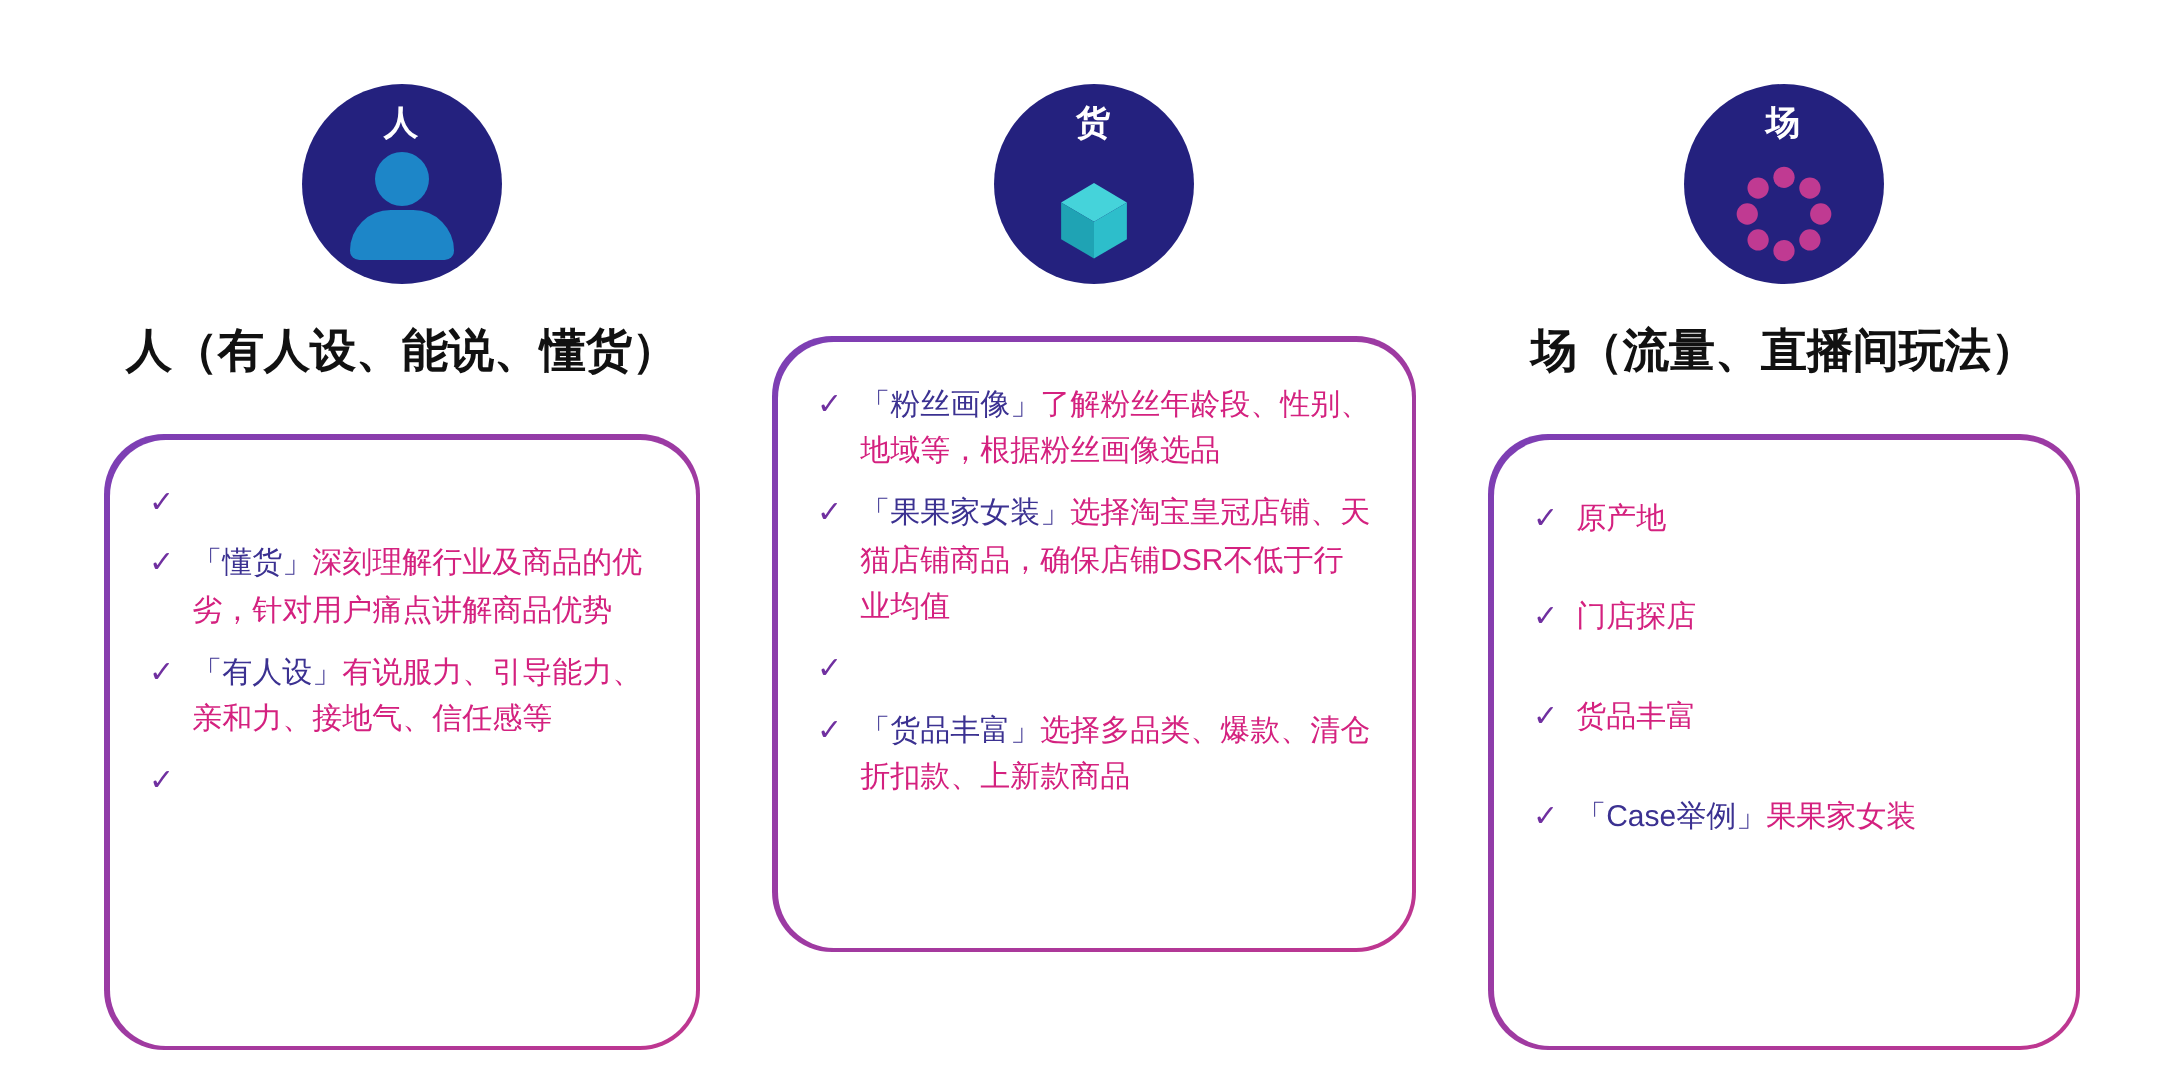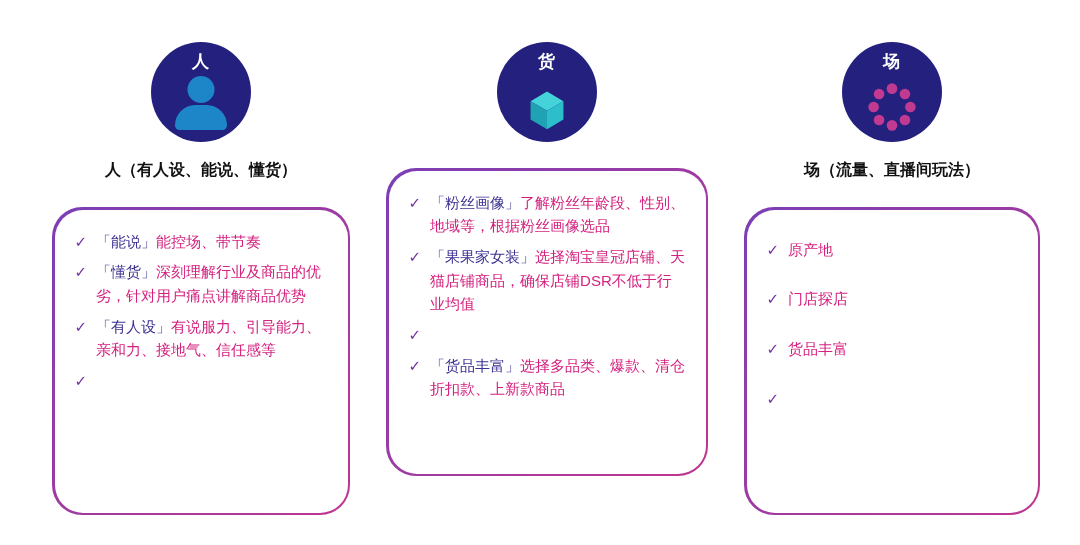--- a/index.html
+++ b/index.html
@@ -47,21 +47,21 @@
     position: absolute; bottom: 0; left: 50%; transform: translateX(-50%);
     width: 52px; height: 25px;
     border-radius: 26px 26px 6px 6px;
     background: var(--person-blue, #1d86c8);
   }
   
   .glyph-svg { position: absolute; bottom: 6px; left: 50%; transform: translateX(-50%); display: block; }
 
   .heading {
     margin-top: 18px;
-    font-size: 16px;
+    font-size: 23px;
     font-weight: bold;
     color: var(--heading, #111);
     text-align: right;
     white-space: nowrap;
   }
 
   
   .box-border {
     margin-top: 26px;
     width: 100%;
@@ -111,21 +111,20 @@
         <span class="head"></span>
         <span class="torso"></span>
       </span>
     </div>
     <div class="heading">人（有人设、能说、懂货）</div>
     <div class="box-border">
       <div class="box">
         <ul class="list">
             <li class="bullet">
               <span class="check">✓</span>
-              <span class="txt"><span class="term">「能说」</span><span class="desc">能控场、带节奏</span></span>
             </li>
             <li class="bullet">
               <span class="check">✓</span>
               <span class="txt"><span class="term">「懂货」</span><span class="desc">深刻理解行业及商品的优劣，针对用户痛点讲解商品优势</span></span>
             </li>
             <li class="bullet">
               <span class="check">✓</span>
               <span class="txt"><span class="term">「有人设」</span><span class="desc">有说服力、引导能力、亲和力、接地气、信任感等</span></span>
             </li>
             <li class="bullet">
@@ -193,19 +192,20 @@
             <li class="bullet">
               <span class="check">✓</span>
               <span class="txt"><span class="desc">门店探店</span></span>
             </li>
             <li class="bullet">
               <span class="check">✓</span>
               <span class="txt"><span class="desc">货品丰富</span></span>
             </li>
             <li class="bullet">
               <span class="check">✓</span>
+              <span class="txt"><span class="term">「Case举例」</span><span class="desc">果果家女装</span></span>
             </li>
           </ul>
       </div>
     </div>
   </div>
 
 </div>
 
 </body></html>

